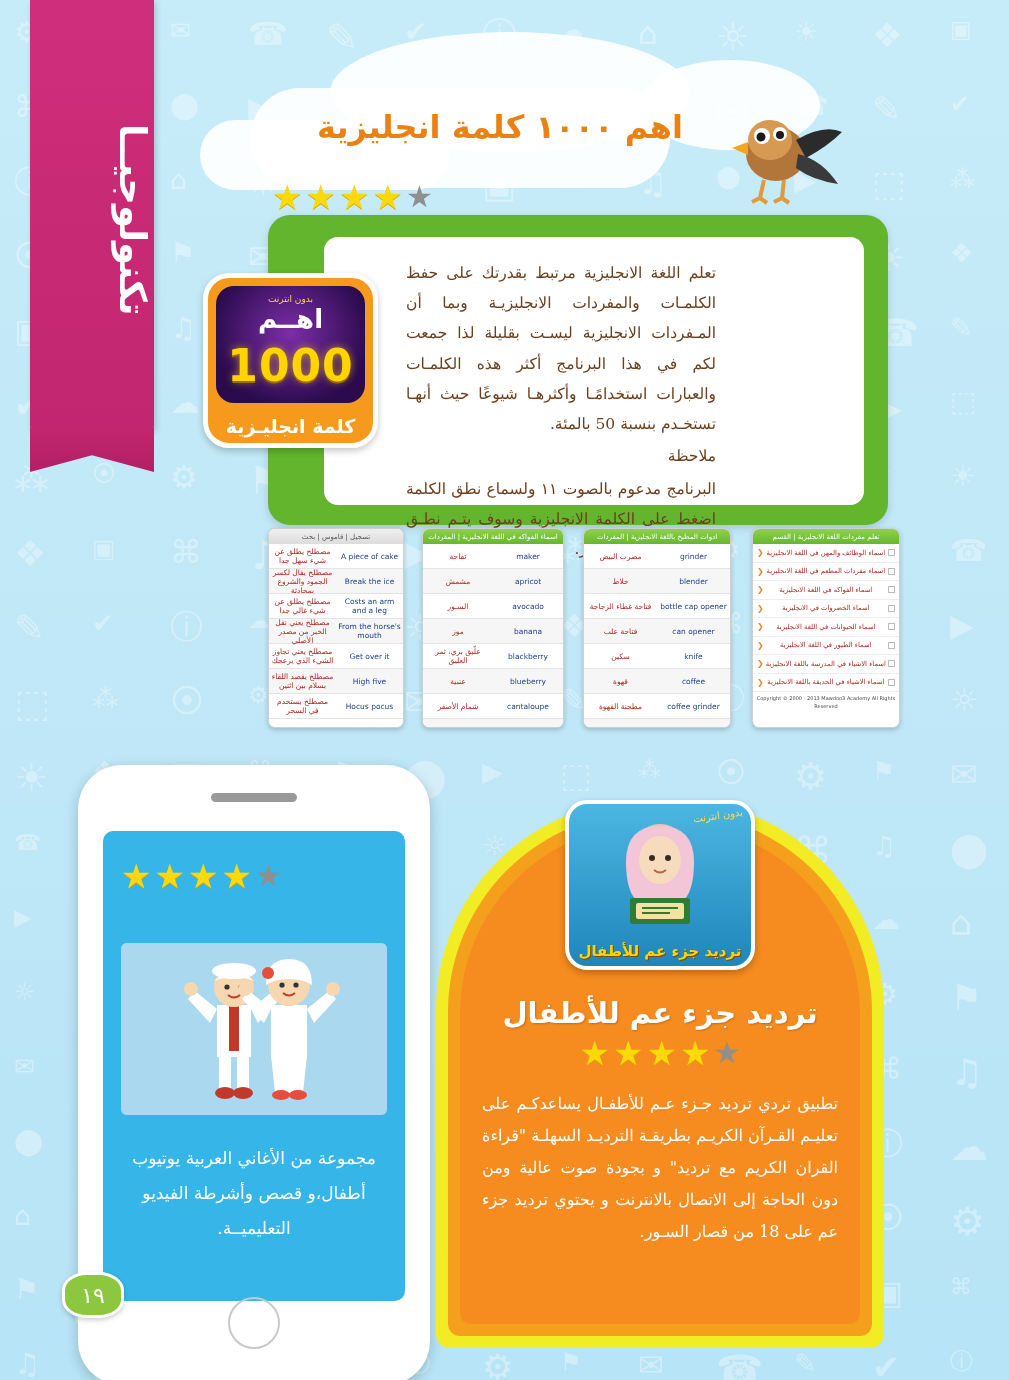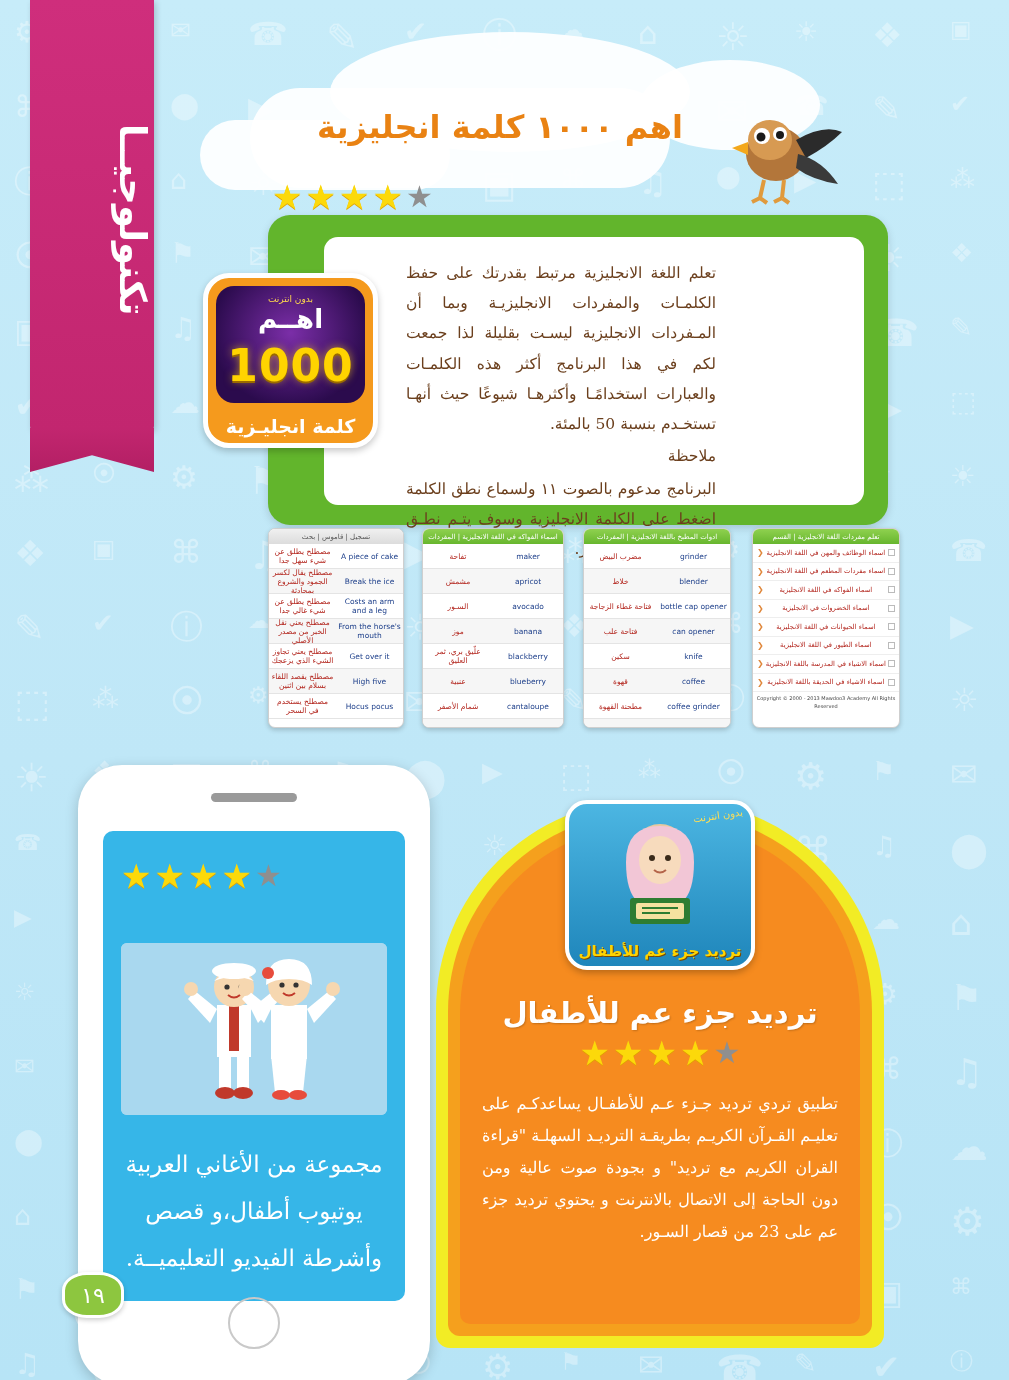--- a/index.html
+++ b/index.html
@@ -234,21 +234,21 @@
     position: absolute; left: 0; right: 0; top: 68px;
     text-align: center; color: #ffffff; font-size: 22px; font-weight: bold; direction: rtl;
     text-shadow: 1px 1px 1px rgba(0,0,0,.25);
   }
   .songs-art {
     position: absolute; left: 18px; top: 112px; width: 266px; height: 172px;
     background: #a9d8ef; border-radius: 6px; overflow: hidden;
   }
   .songs-caption {
     position: absolute; left: 22px; right: 22px; top: 310px;
-    color: #ffffff; font-size: 23px; line-height: 2.05; direction: rtl; text-align: center;
+    color: #ffffff; font-size: 17px; line-height: 2.05; direction: rtl; text-align: center;
     font-family: "DejaVu Serif", serif;
   }
 
   
   .arch {
     position: absolute;
     left: 436px; top: 800px;
     width: 448px; height: 548px;
   }
   .arch-outer, .arch-mid, .arch-inner {
@@ -850,16 +850,16 @@
   </div>
 
   <div class="juz-title">ترديد جزء عم للأطفال</div>
   <div class="stars juz-stars" id="stars-juz">
       <span class="star grey">★</span>
       <span class="star">★</span>
       <span class="star">★</span>
       <span class="star">★</span>
       <span class="star">★</span>
     </div>
-  <div class="juz-text">تطبيق تردي ترديد جـزء عـم للأطفـال يساعدكـم على تعليـم القـرآن الكريـم بطريقـة الترديـد السهلـة "قراءة القران الكريم مع ترديد" و بجودة صوت عالية ومن دون الحاجة إلى الاتصال بالانترنت و يحتوي ترديد جزء عم على 23 من قصار السـور.</div>
+  <div class="juz-text">تطبيق تردي ترديد جـزء عـم للأطفـال يساعدكـم على تعليـم القـرآن الكريـم بطريقـة الترديـد السهلـة "قراءة القران الكريم مع ترديد" و بجودة صوت عالية ومن دون الحاجة إلى الاتصال بالانترنت و يحتوي ترديد جزء عم على 18 من قصار السـور.</div>
 </div>
 
 <div class="page-num">١٩</div>
 
 </body></html>

